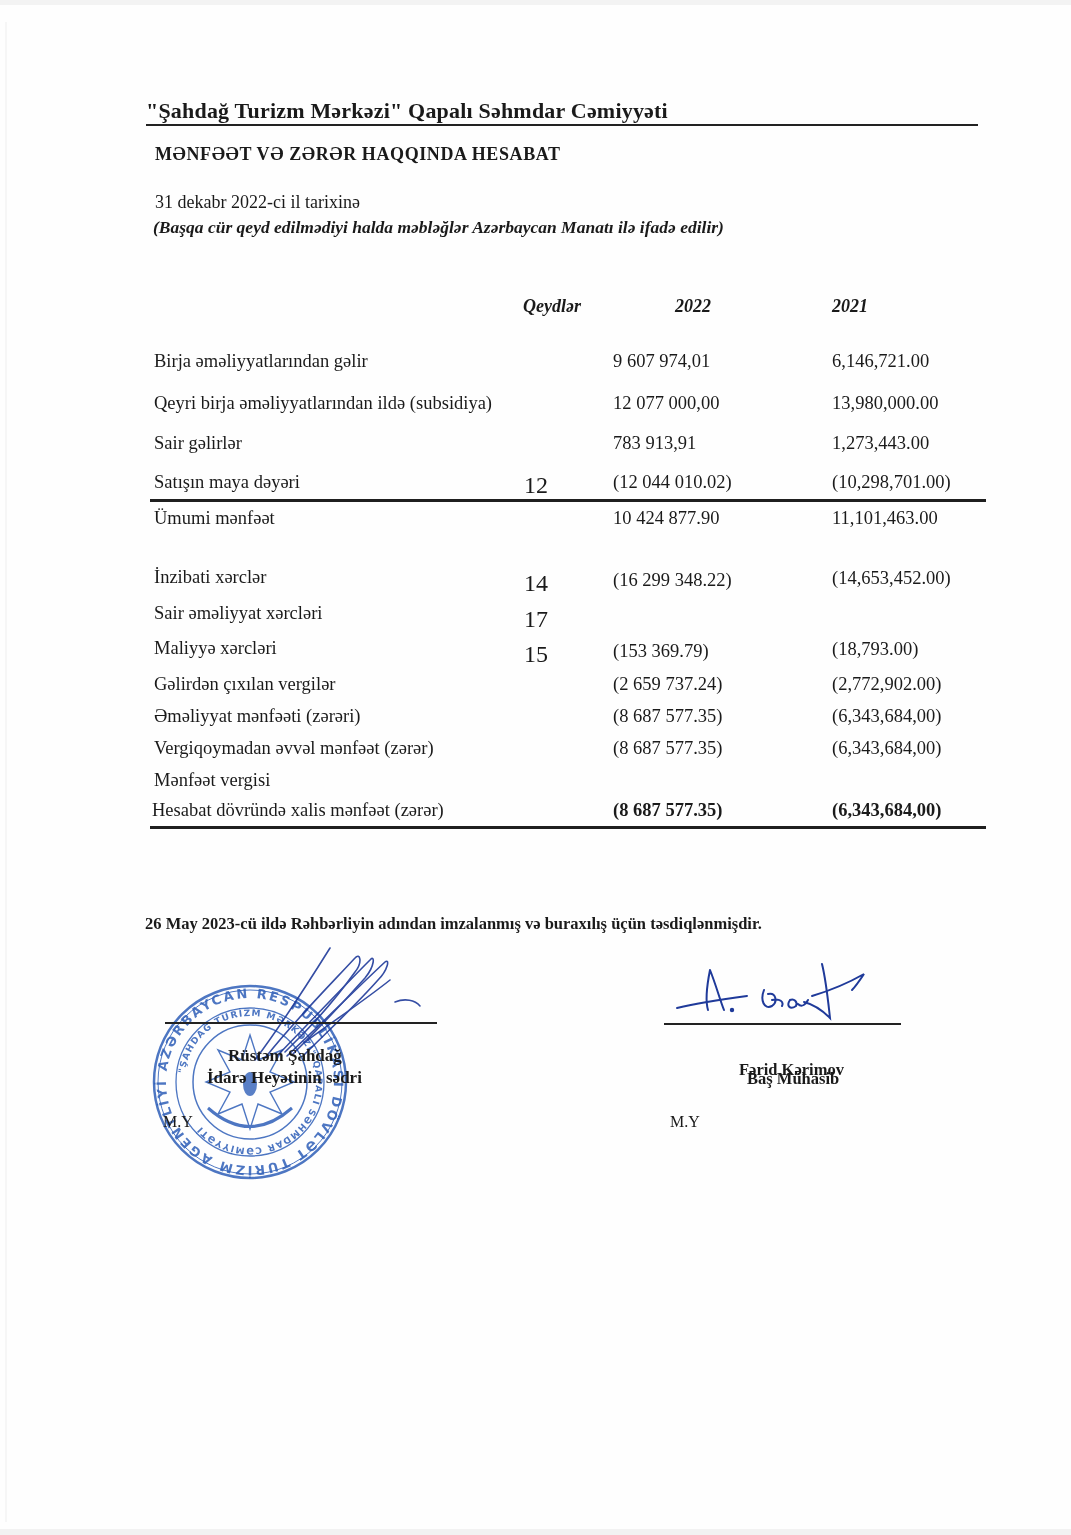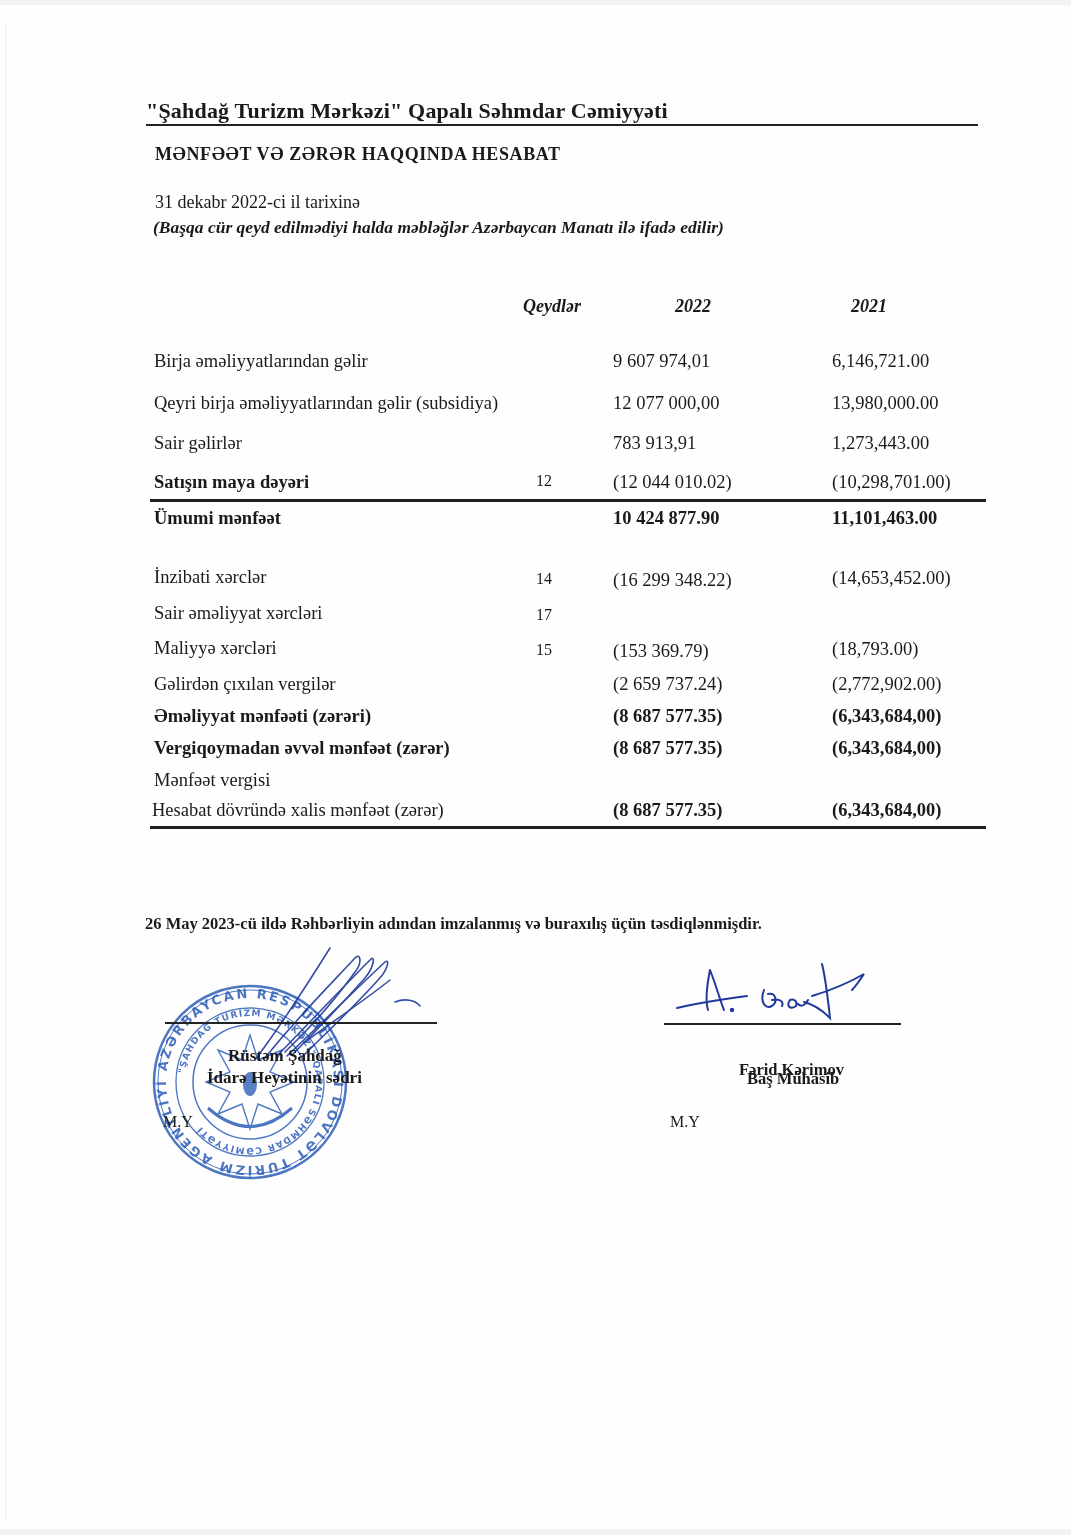--- a/index.html
+++ b/index.html
@@ -15,28 +15,28 @@
   .abs{position:absolute;white-space:nowrap;}
   .company{left:146px;top:98px;font-size:22px;font-weight:bold;letter-spacing:0.2px;}
   .title-rule{left:146px;top:124px;width:832px;height:2px;background:#222;}
   .report-title{left:155px;top:144px;font-size:18px;font-weight:bold;letter-spacing:0.6px;}
   .date-line{left:155px;top:192px;font-size:18px;}
   .note-line{left:153px;top:217px;font-size:17.5px;font-weight:bold;font-style:italic;}
 
   .hdr{top:296px;font-size:18px;font-weight:bold;font-style:italic;text-align:center;}
   .hdr-notes{left:523px;}
   .hdr-2022{left:675px;font-family:Liberation Serif, serif;}
-  .hdr-2021{left:851px;}
+  .hdr-2021{left:832px;}
 
   .row{position:absolute;left:0;width:866px;height:30px;}
   .row .lbl{position:absolute;left:154px;font-size:18.5px;white-space:nowrap;}
-  .row .note{position:absolute;left:536px;font-size:16px;}
+  .row .note{position:absolute;left:524px;font-size:24px;}
   .row .v1{position:absolute;left:613px;font-size:18.5px;white-space:nowrap;}
   .row .v2{position:absolute;left:832px;font-size:18.5px;white-space:nowrap;}
-  .row.bold .lbl,.row.bold .v1,.row.bold .v2{font-weight:bold;}
+  .row.bold .lbl,.row.bold .v1,.row.bold .v2{font-weight:normal;}
   .row.bold .lbl{font-size:18.5px;}
 
   .rule{position:absolute;background:#1f1f1f;}
   .rule-mid{left:150px;top:499px;width:836px;height:2.5px;}
   .rule-end{left:150px;top:826px;width:836px;height:3px;}
 
   .approval{left:145px;top:914px;font-size:16.5px;font-weight:bold;font-family:Liberation Serif, serif;}
 
   .sig-rule-left{left:165px;top:1022px;width:272px;height:2px;background:#222;}
   .sig-rule-right{left:664px;top:1023px;width:237px;height:2px;background:#222;}
@@ -70,21 +70,21 @@
 <div class="abs hdr hdr-2021">2021</div>
 
 <div>
   <div class="row" style="top:351px">
     <span class="lbl">Birja əməliyyatlarından gəlir</span>
     <span class="note"></span>
     <span class="v1">9 607 974,01</span>
     <span class="v2">6,146,721.00</span>
   </div>
   <div class="row" style="top:393px">
-    <span class="lbl">Qeyri birja əməliyyatlarından gəlir (subsidiya)</span>
+    <span class="lbl">Qeyri birja əməliyyatlarından ildə (subsidiya)</span>
     <span class="note"></span>
     <span class="v1">12 077 000,00</span>
     <span class="v2">13,980,000.00</span>
   </div>
   <div class="row" style="top:433px">
     <span class="lbl">Sair gəlirlər</span>
     <span class="note"></span>
     <span class="v1">783 913,91</span>
     <span class="v2">1,273,443.00</span>
   </div>

